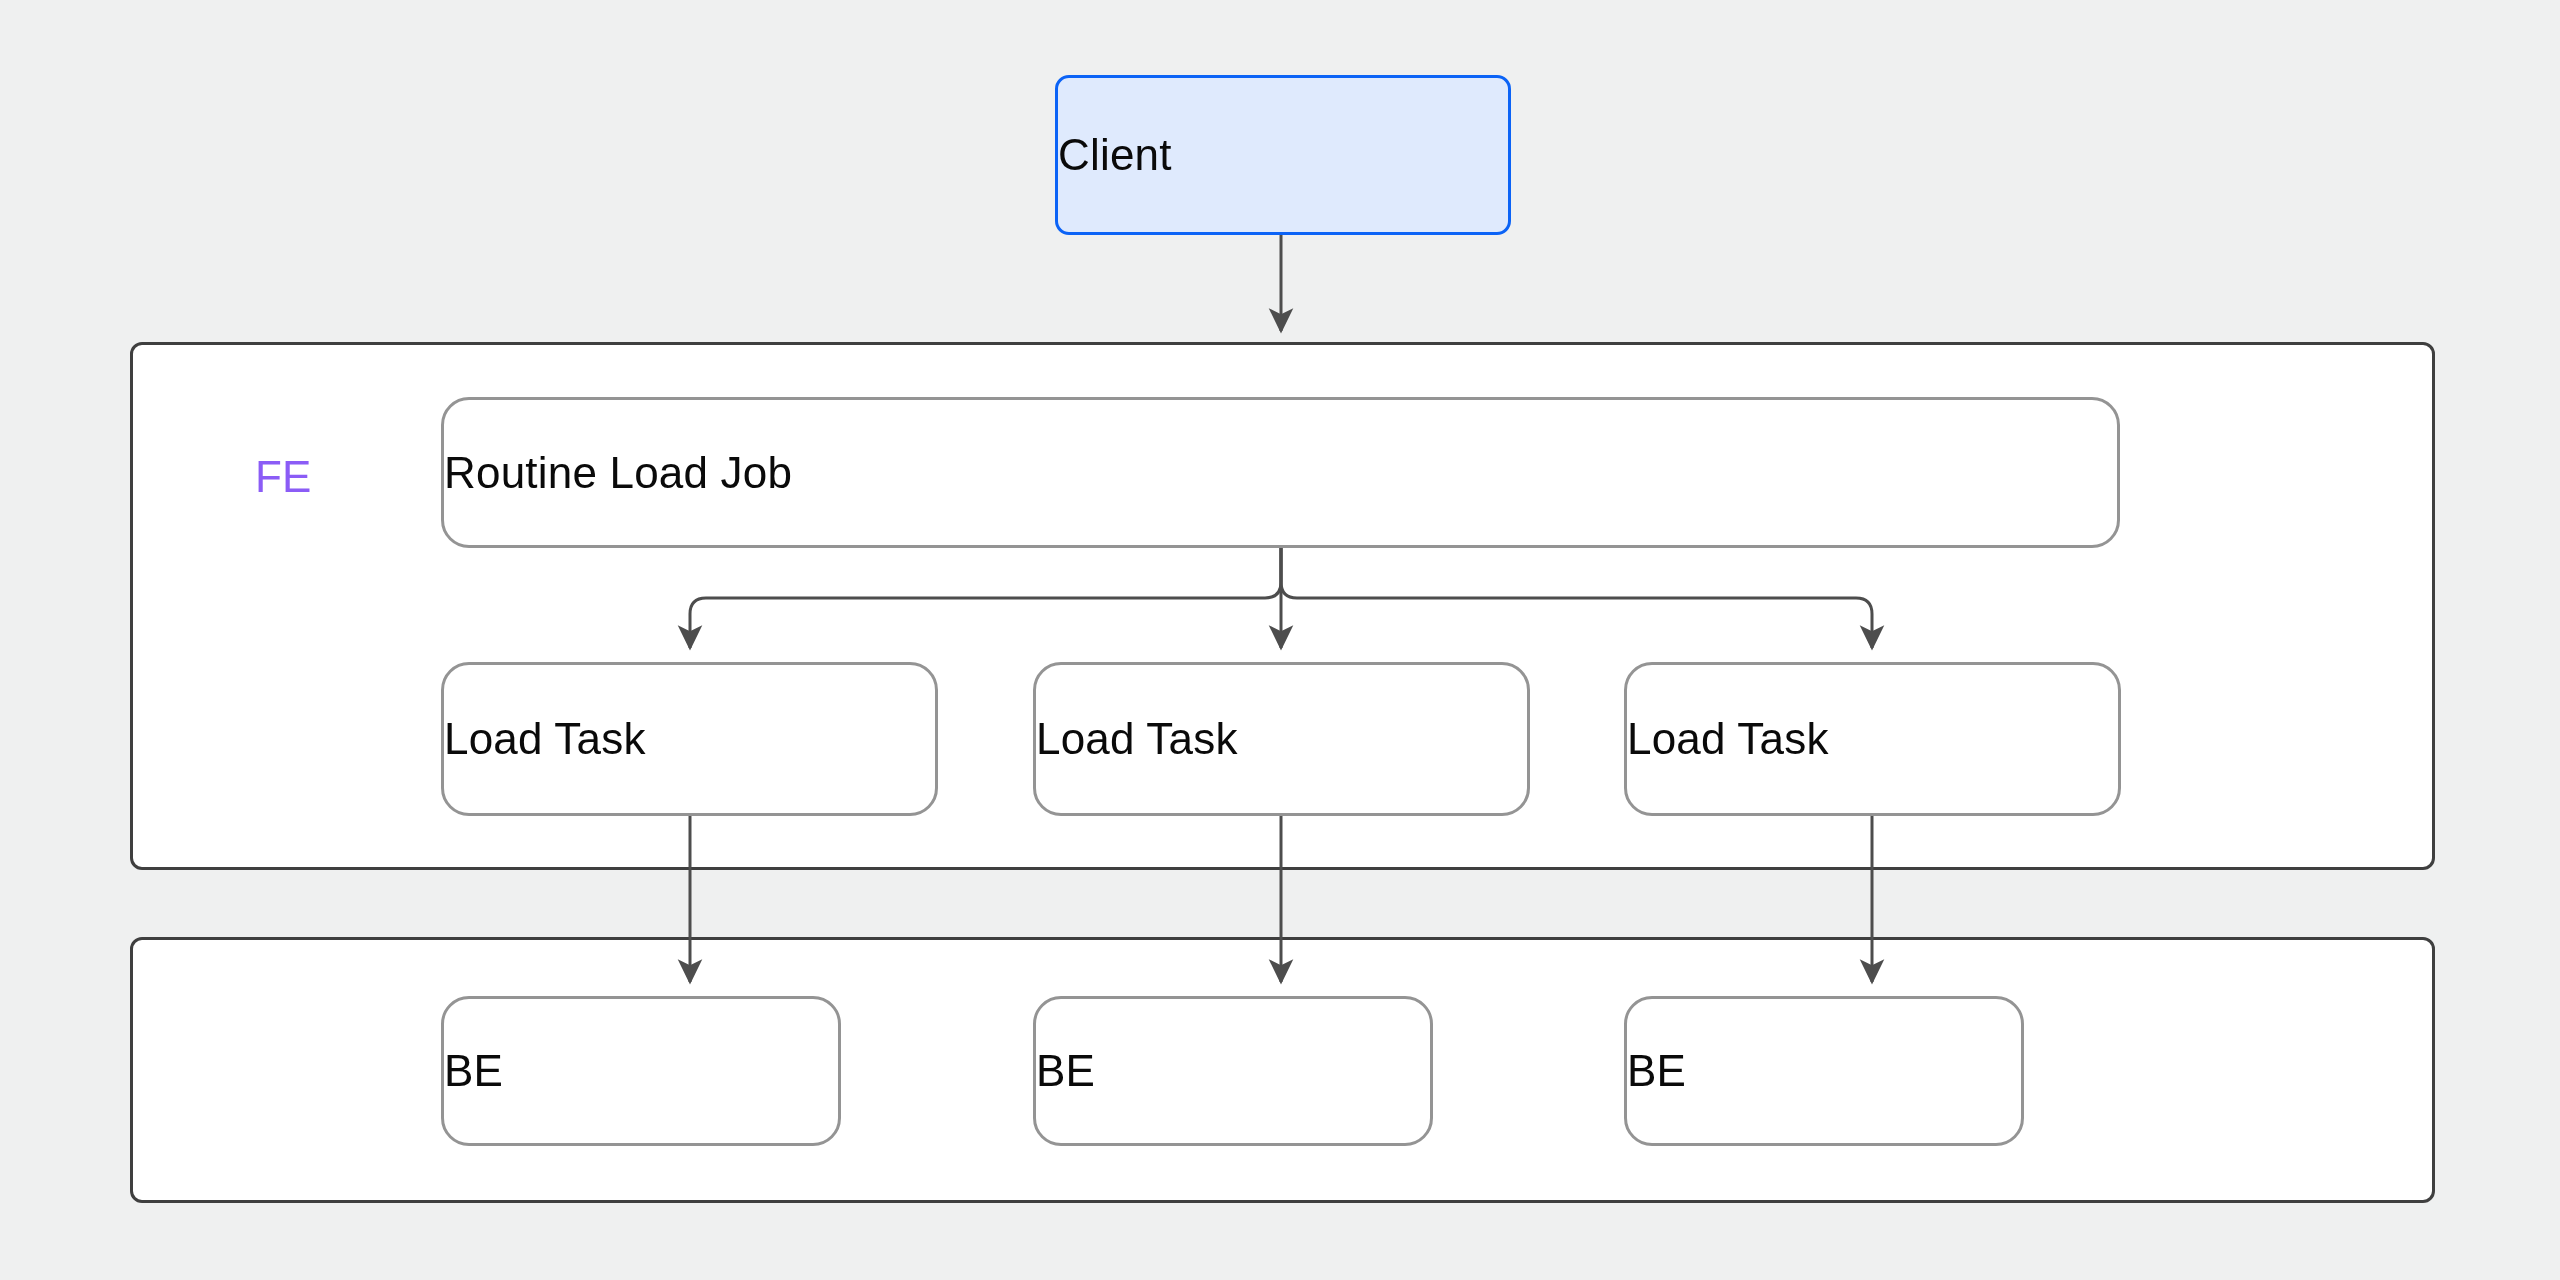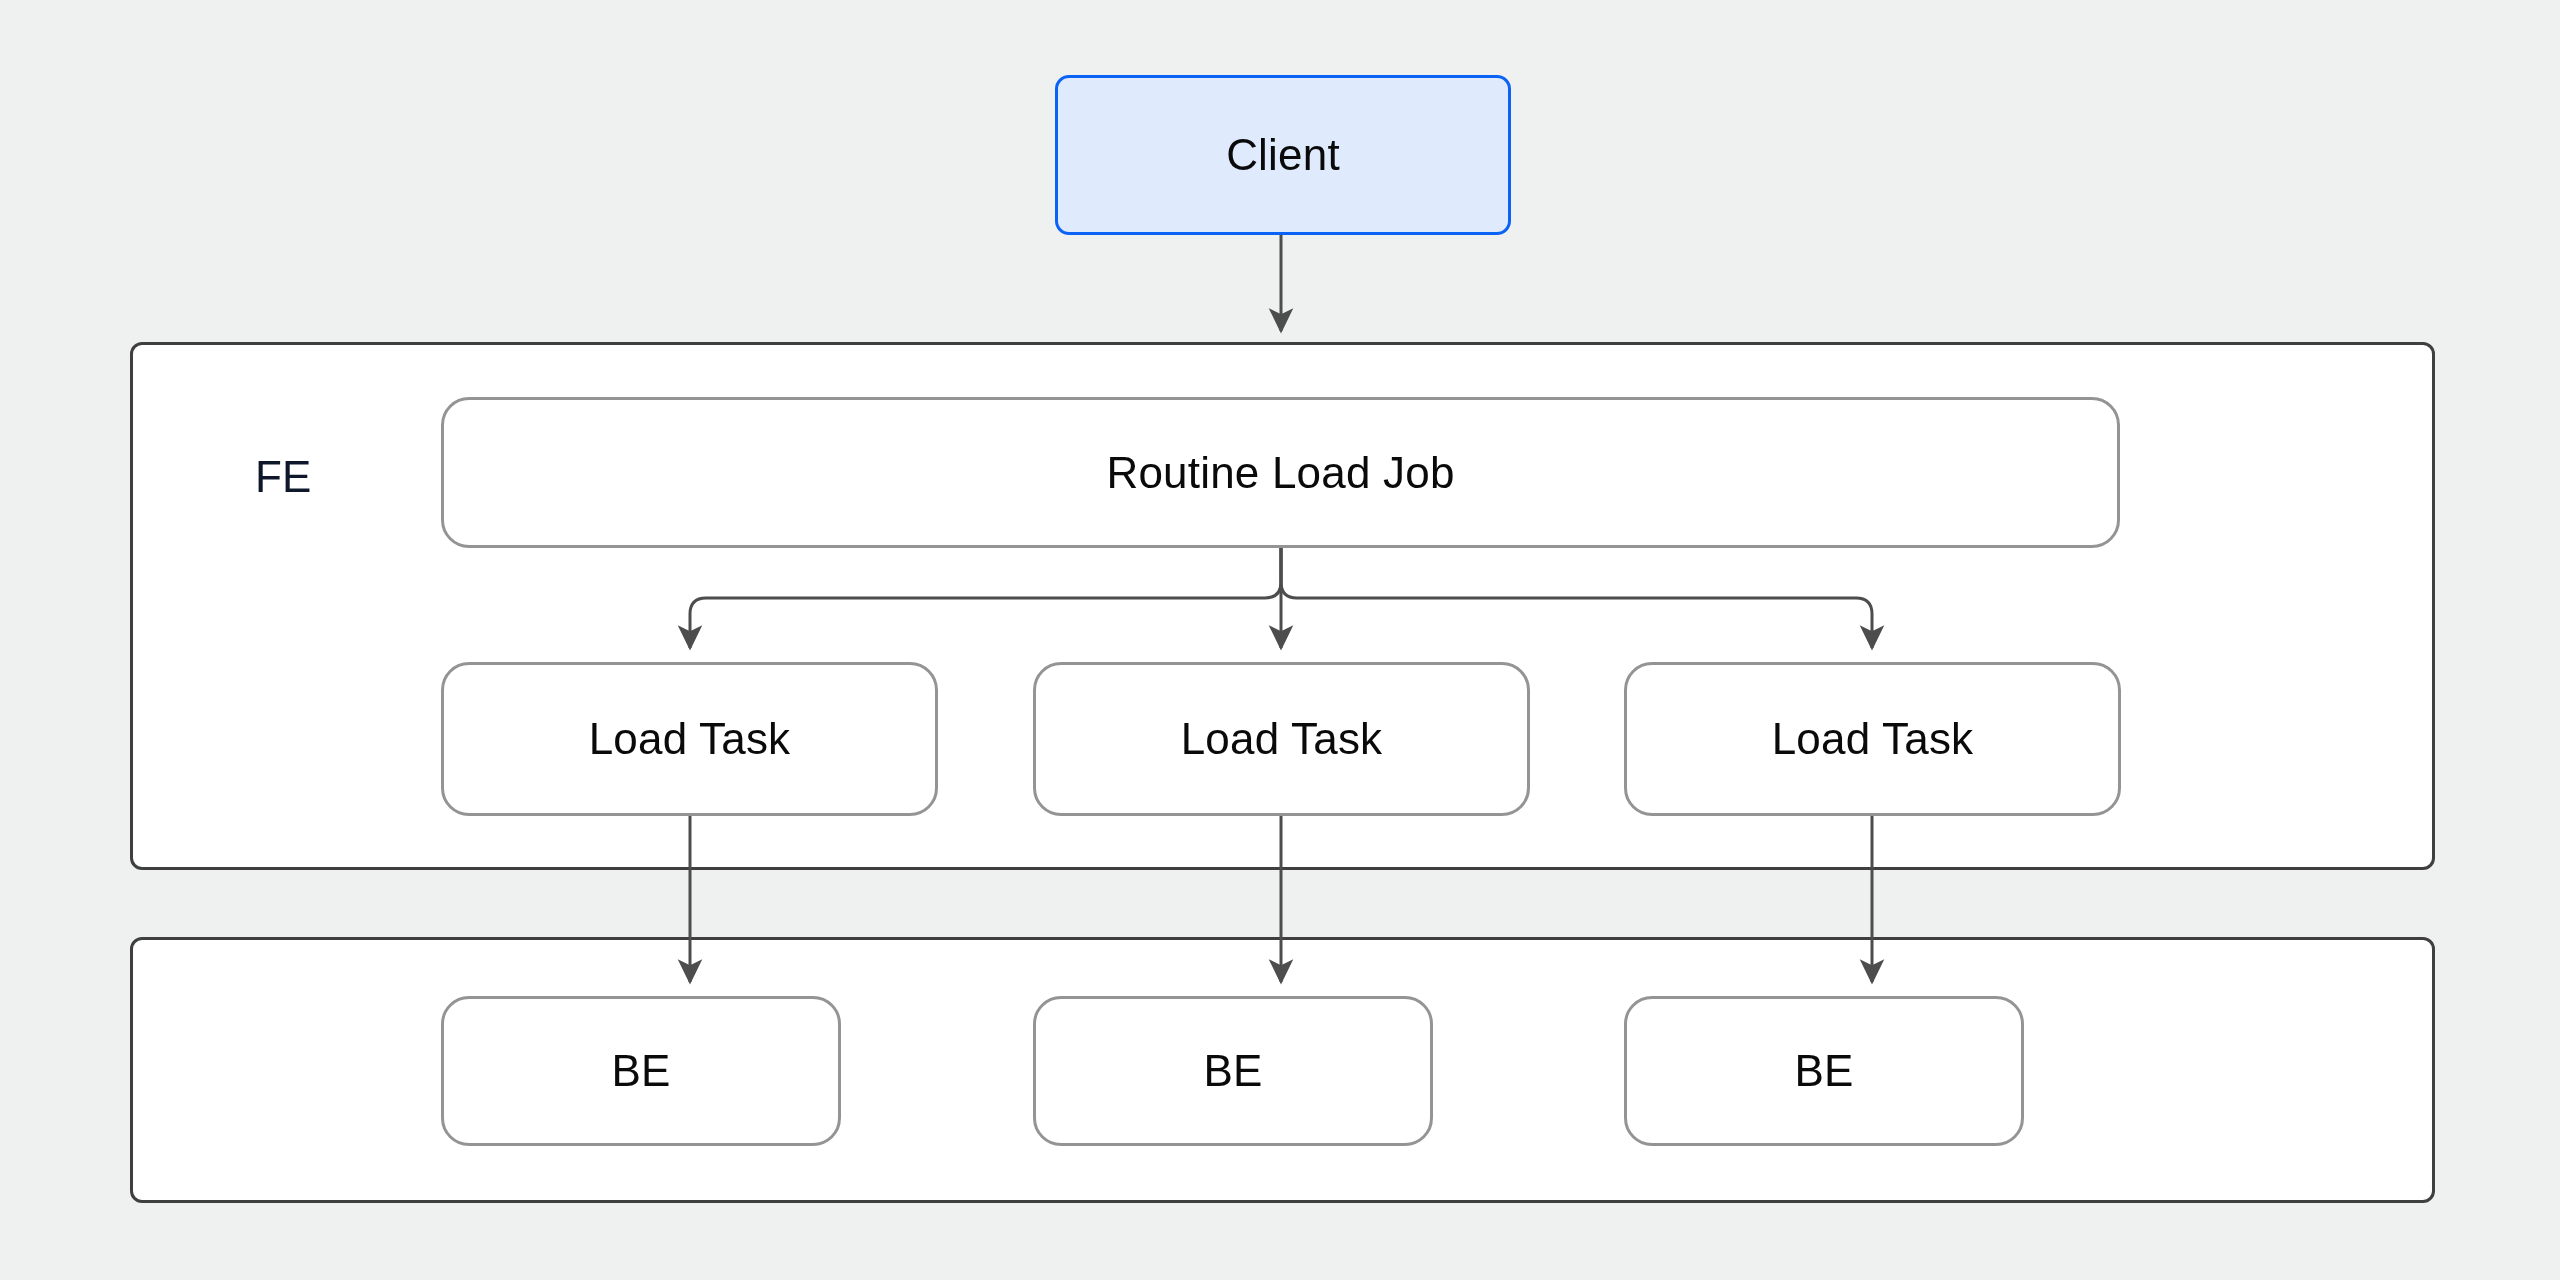--- a/index.html
+++ b/index.html
@@ -26,21 +26,20 @@
     width: 2560px;
     height: 1280px;
     pointer-events: none;
     overflow: visible;
   }
   .node {
     position: absolute;
     box-sizing: border-box;
     display: flex;
     align-items: center;
-    justify-content: center;
     background: #ffffff;
   }
   .node-label {
     font-size: 44px;
     color: #0a0a0a;
     line-height: 1;
     white-space: nowrap;
     letter-spacing: 0.2px;
   }
 
@@ -71,21 +70,21 @@
   }
   .cluster-be {
     left: 130px;
     top: 937px;
     width: 2305px;
     height: 266px;
   }
   .cluster-label {
     position: absolute;
     font-size: 44px;
-    color: #0f172a;
+    color: #8b5cf6;
     line-height: 1;
     white-space: nowrap;
   }
   .cluster-label-fe {
     left: 255px;
     top: 455px;
   }
 
   
   .inner-box {

